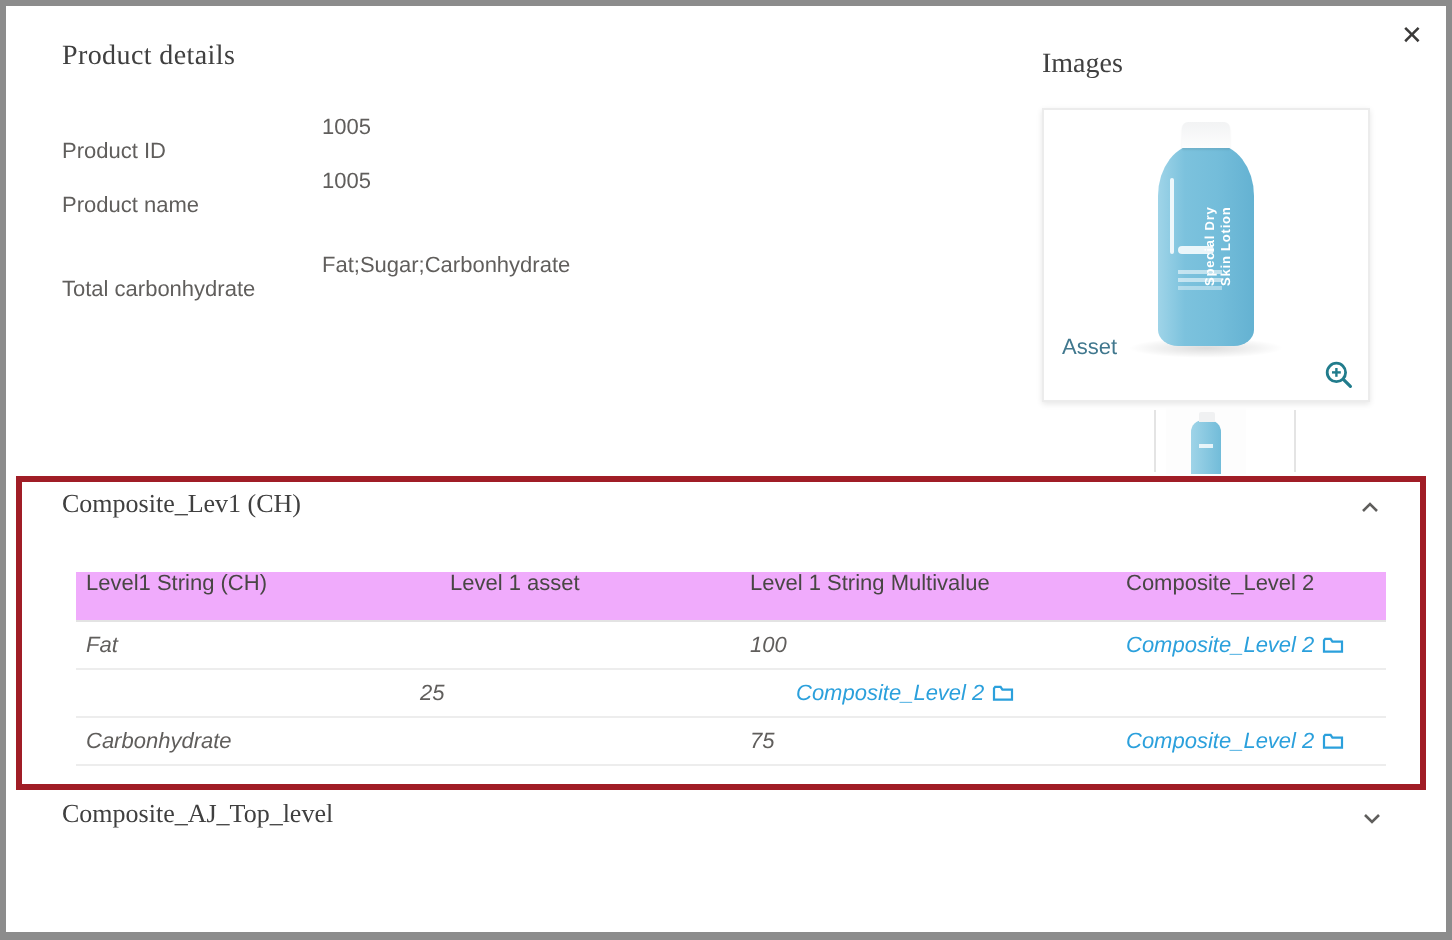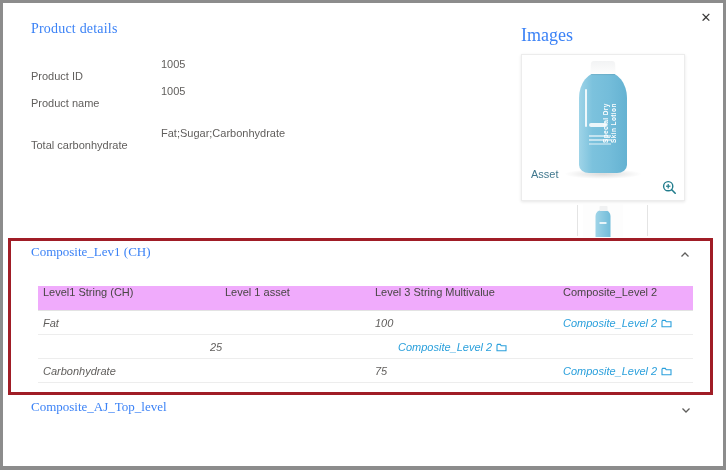--- a/index.html
+++ b/index.html
@@ -9,24 +9,24 @@
   }
   .frame{
     position:absolute;left:0;top:0;width:726px;height:470px;box-sizing:border-box;
     border:3px solid #8c8c8c;border-bottom-width:4px;background:#ffffff;
   }
   .close-btn{
     position:absolute;top:6px;right:8px;width:18px;height:18px;
     font-size:13px;color:#3b3a39;text-align:center;line-height:18px;cursor:pointer;
   }
   .serif-heading{
-    font-family:"Liberation Serif",serif;color:#3b82f6;
+    font-family:"Liberation Serif",serif;color:#404040;
   }
   .pd-title{position:absolute;left:28px;top:18px;font-size:14px;letter-spacing:.2px;}
-  .img-title{position:absolute;left:518px;top:22px;font-size:18px;}
+  .img-title{position:absolute;left:518px;top:22px;font-size:14px;}
   .field-label{position:absolute;left:28px;font-size:11px;color:#605e5c;margin-top:12px;}
   .field-value{position:absolute;left:158px;font-size:11px;color:#605e5c;}
   .f-r0{top:55px}.f-r1{top:82px}.f-r2{top:124px}
 
   
   .img-card{
     position:absolute;left:518px;top:51px;width:164px;height:147px;background:#fff;
     border:1px solid #ececec;box-shadow:0 1px 3px rgba(0,0,0,.10);box-sizing:border-box;
   }
   .bottle-wrap{position:absolute;left:0;top:6px;width:100%;height:118px;}
@@ -168,21 +168,21 @@
   <div class="chevron chev-up">
     <svg width="12" height="12" viewBox="0 0 12 12">
       <polyline points="2.5,7.5 6,4 9.5,7.5" fill="none" stroke="#5f5e5c" stroke-width="1.3"></polyline>
     </svg>
   </div>
 
   <div class="tbl">
     <div class="tbl-header">
       <div class="c1">Level1 String (CH)</div>
       <div class="c2">Level 1 asset</div>
-      <div class="c3">Level 3 String Multivalue</div>
+      <div class="c3">Level 1 String Multivalue</div>
       <div class="c4">Composite_Level 2</div>
     </div>
 
     <div class="tbl-row">
       <div class="c1">Fat</div>
       <div class="c2"></div>
       <div class="c3">100</div>
       <div class="c4">
         <span class="lvl2-link">
           <span>Composite_Level 2</span>

